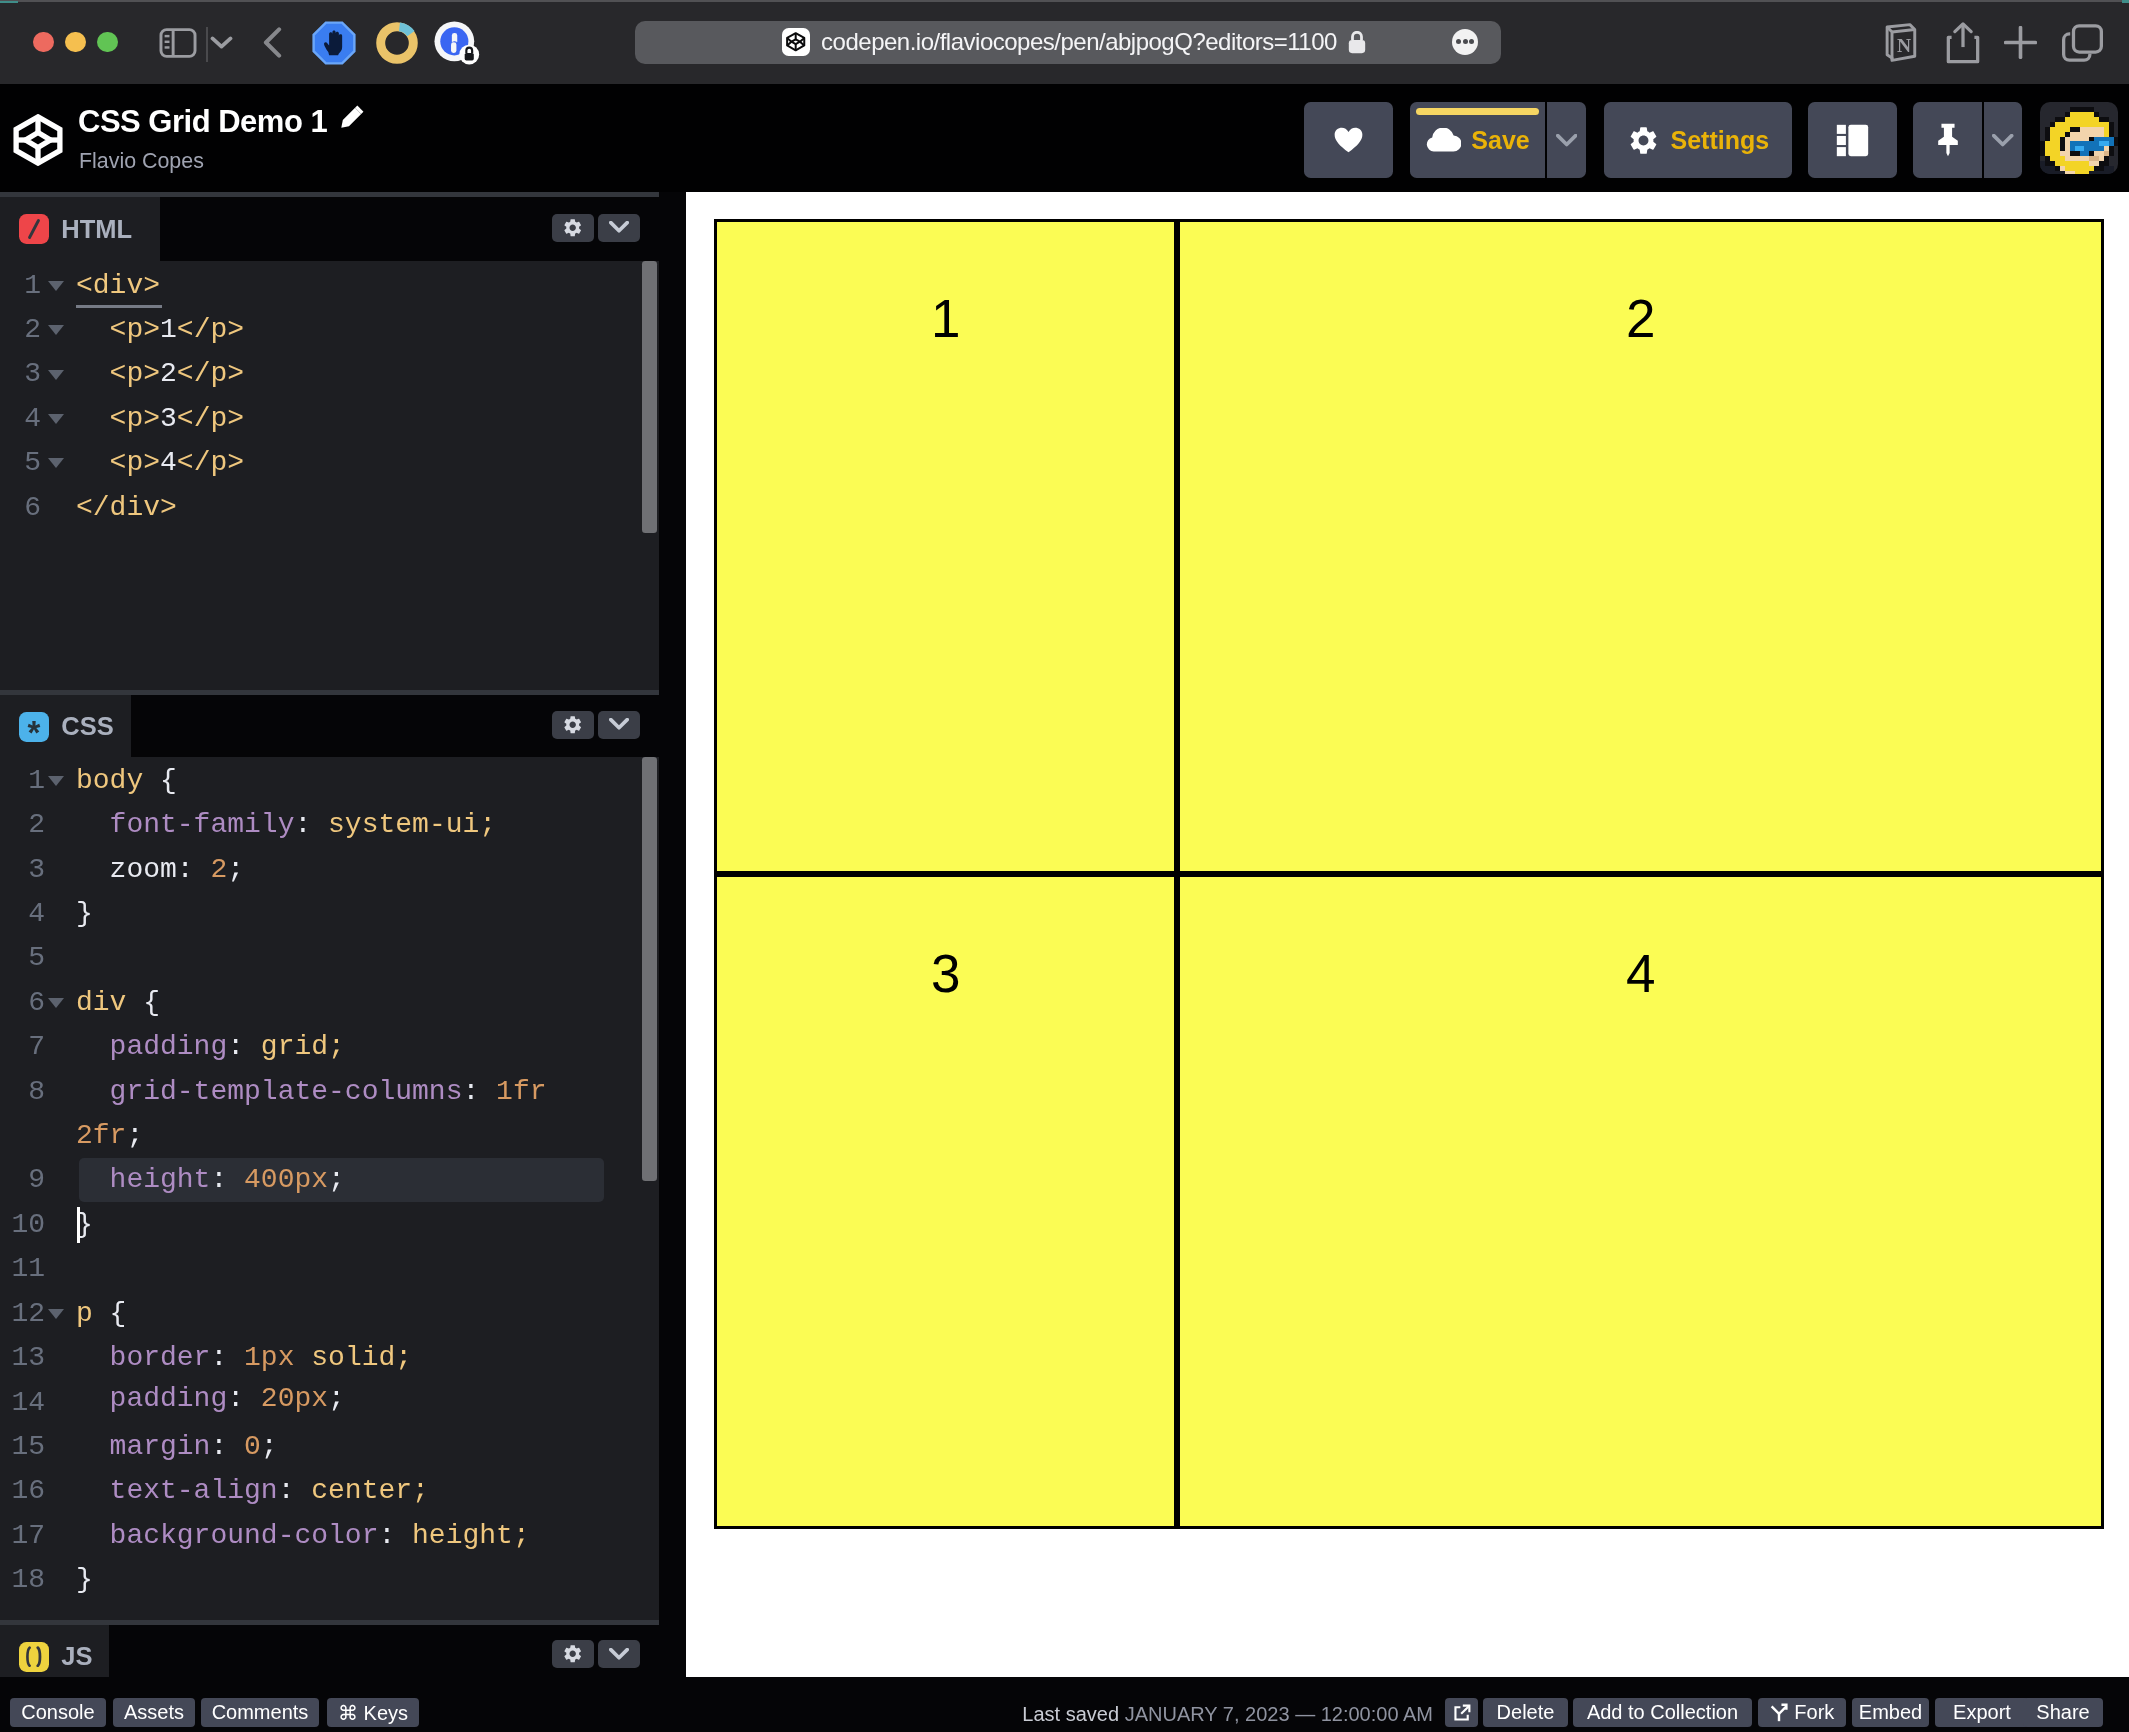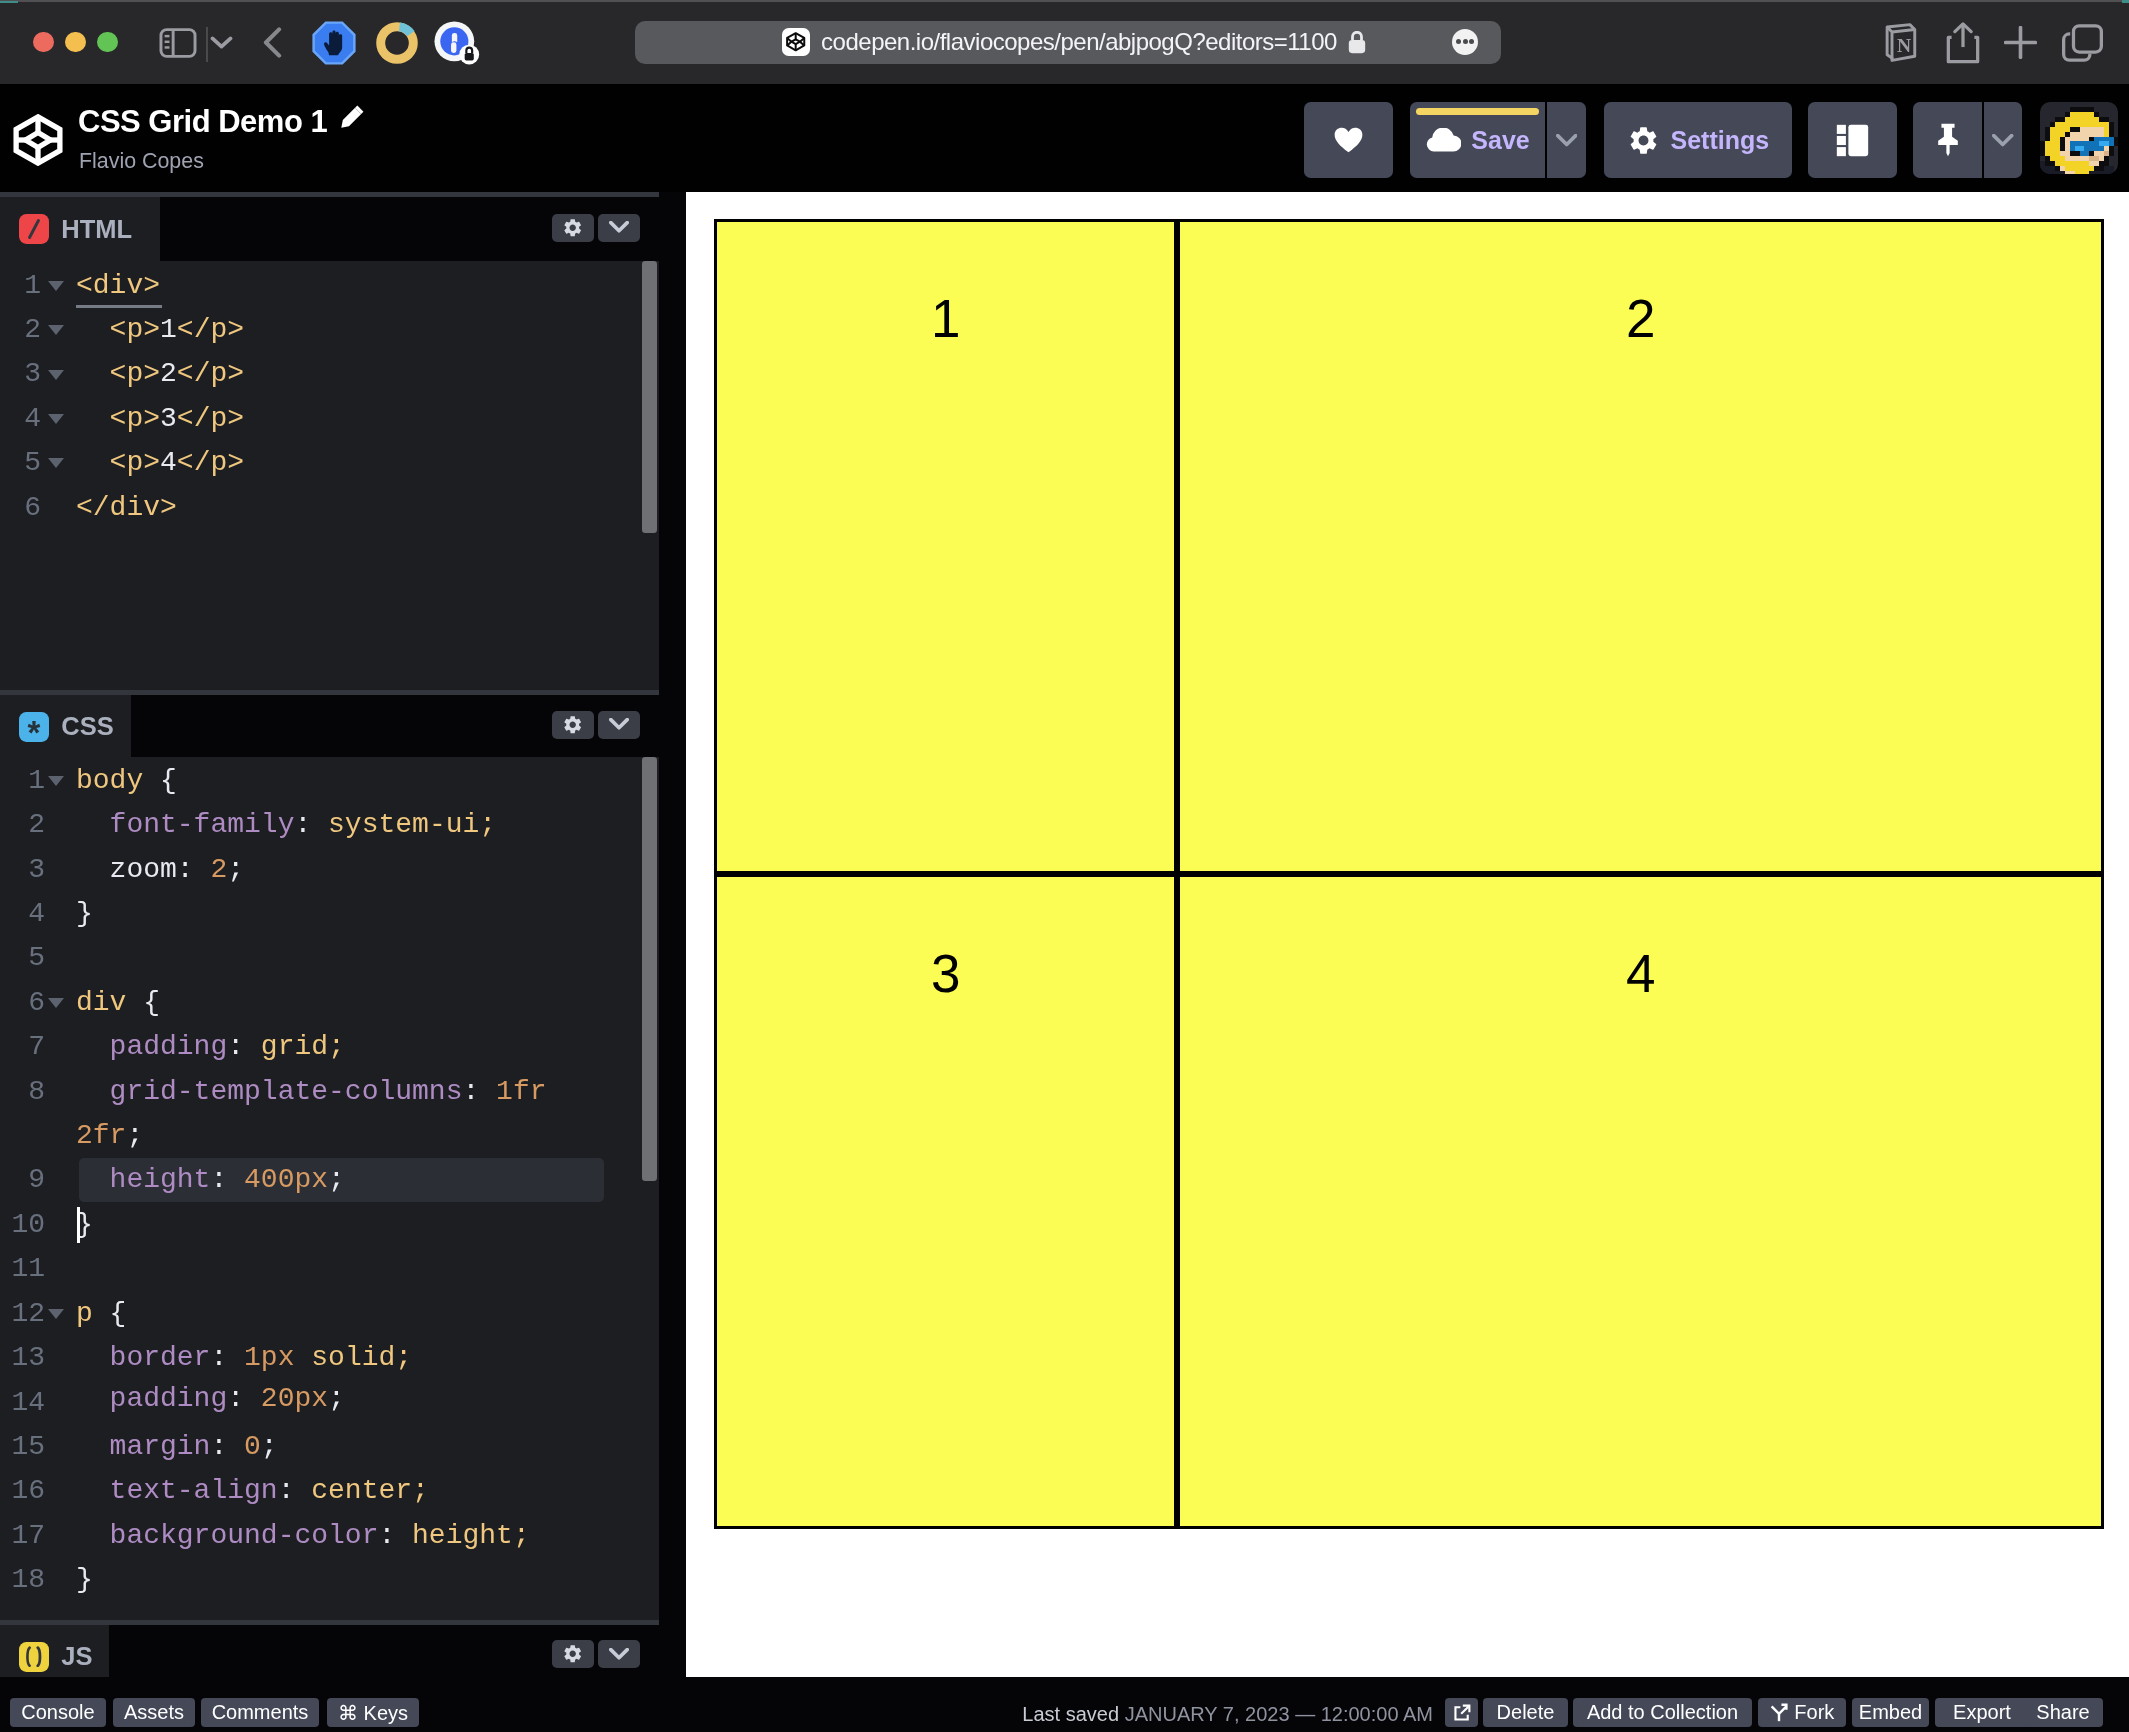--- a/index.html
+++ b/index.html
@@ -21,21 +21,21 @@
   #urltext { color:#f4f4f6; font-size:24px; margin-left:11.5px; letter-spacing:-0.5px; }
   #ellipsis { position:absolute; right:23px; top:8.2px; width:26px; height:26px; border-radius:50%; background:#f2f2f2; }
   #ellipsis span { position:absolute; top:10.7px; width:5px; height:5px; border-radius:50%; background:#4a4b4f; }
 
   
   #header { position:absolute; left:0; top:84px; width:2129px; height:108px; background:#010102; }
   #cplogo { position:absolute; left:13px; top:30px; }
   #title { position:absolute; left:78px; top:20px; color:#fff; font-size:31px; font-weight:bold; letter-spacing:-0.5px; display:flex; align-items:flex-start; }
   #author { position:absolute; left:79px; top:65px; color:#9fa3b1; font-size:21.4px; }
   .hbtn { position:absolute; top:18px; height:76px; background:#444857; border-radius:6.6px;
-          display:flex; align-items:center; justify-content:center; color:#c4b5fd; font-size:25px; font-weight:bold; }
+          display:flex; align-items:center; justify-content:center; color:#eab308; font-size:25px; font-weight:bold; }
   #avatar { position:absolute; left:2040px; top:18px; width:78px; height:72px; border-radius:10px; overflow:hidden; }
 
   
   #editors { position:absolute; left:0; top:192px; width:659px; height:1496px; background:#050507; }
   .sep { position:absolute; left:0; width:659px; height:5px; background:#33363c; }
   .tabbar { position:absolute; left:0; width:659px; background:#050507; }
   .tab { position:absolute; left:0; top:0; height:100%; background:#1d1e22; display:flex; align-items:center; }
   .ticonbox { width:30px; height:30px; border-radius:7.4px; margin-left:19px; position:relative; flex:none; }
   .tlabel { color:#aab0be; font-size:25.5px; font-weight:bold; margin-left:12.3px; }
   .mbtn { position:absolute; width:42px; height:28px; border-radius:5px; background:#3b3e47; display:flex; align-items:center; justify-content:center; }

